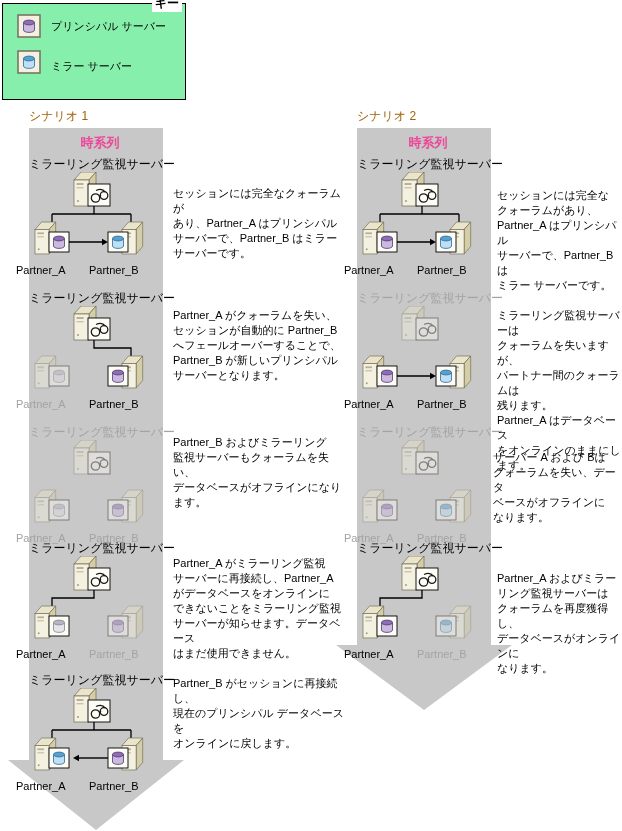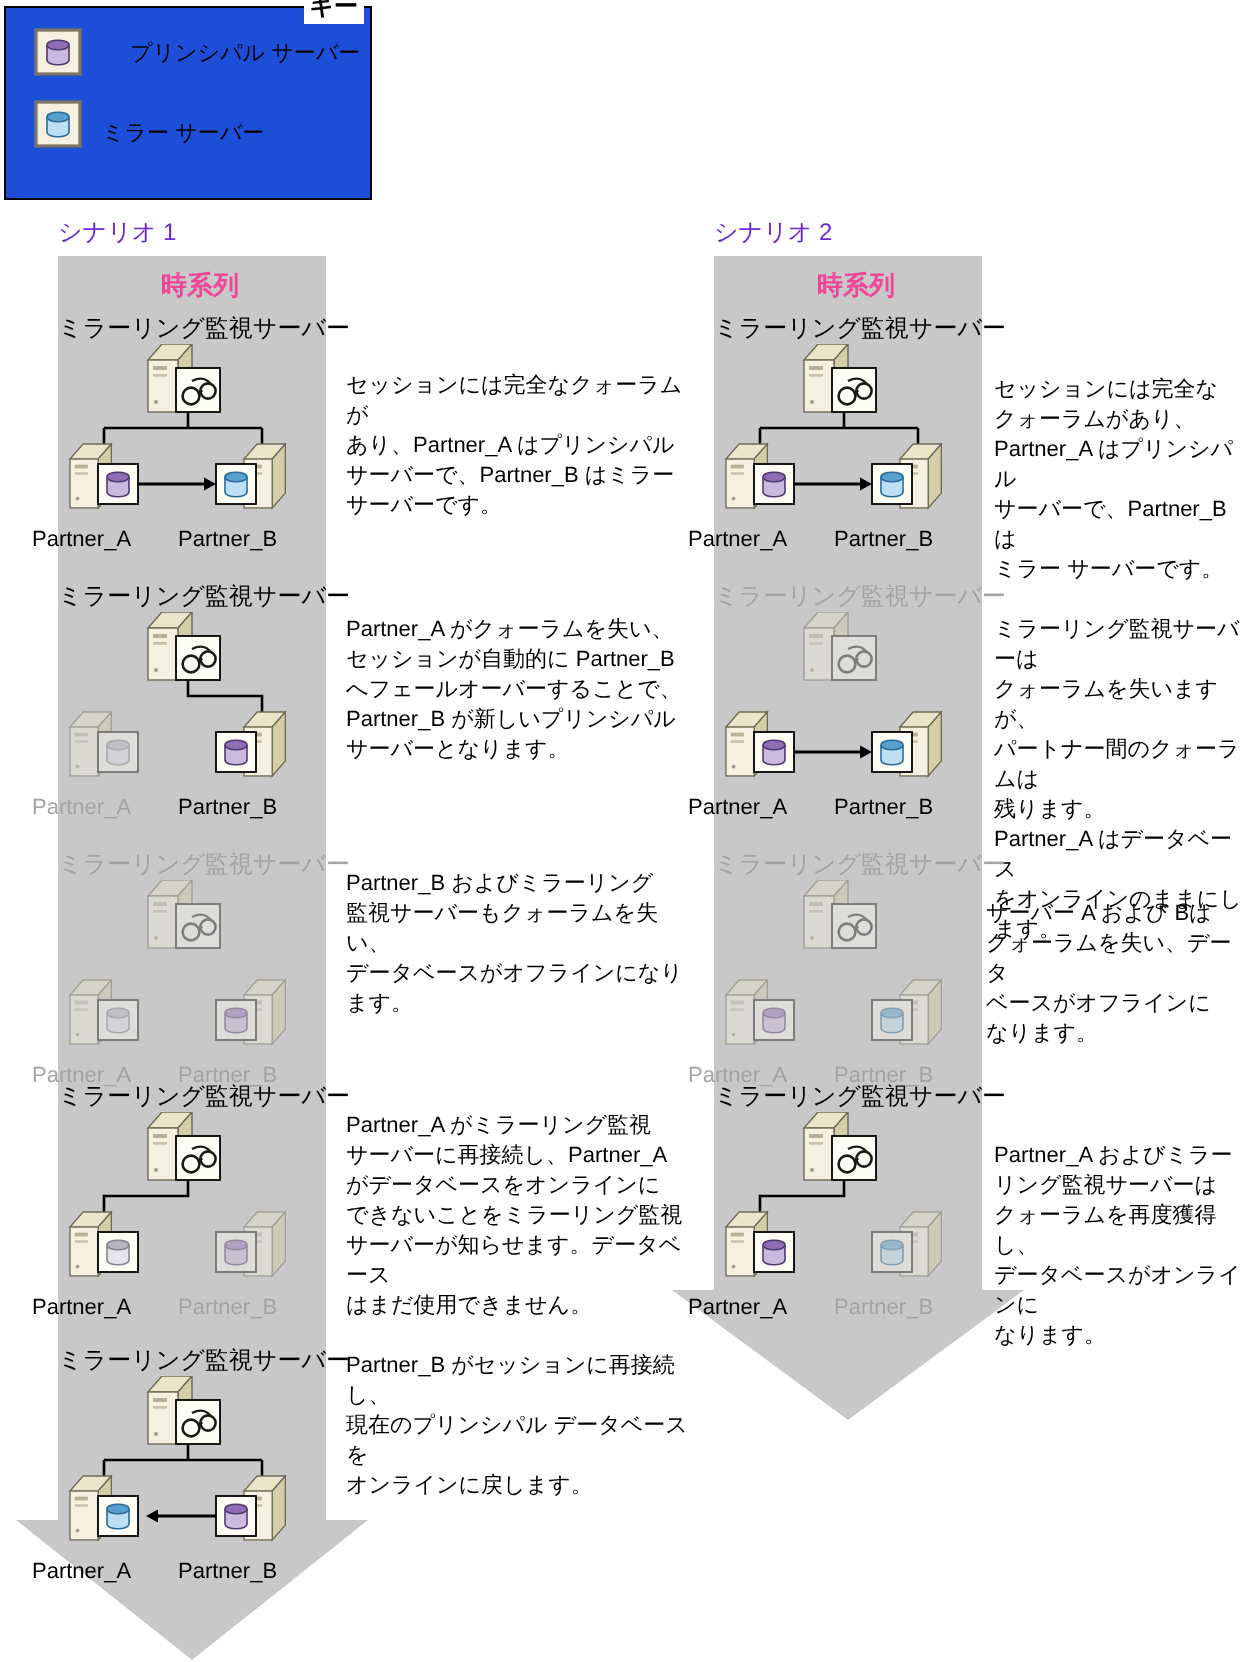--- a/index.html
+++ b/index.html
@@ -1,28 +1,28 @@
 <!DOCTYPE html>
 <html><head>
 <meta charset="utf-8">
 <style>
   * { margin:0; padding:0; box-sizing:border-box; }
   body { background:#fff; font-family:"Liberation Sans","DejaVu Sans",sans-serif; }
   .canvas { position:relative; width:622px; height:831px; background:#fff; overflow:hidden; }
 
   
   .key-box { position:absolute; left:2px; top:3px; width:184px; height:97px;
-             background:#1d4ed8; border:1px solid #000; }
+             background:#86efac; border:1px solid #000; }
   .key-title { position:absolute; top:-9px; right:3px; background:#fff; padding:0 3px;
                font-size:12px; font-weight:bold; color:#000; }
   .key-row { position:absolute; left:14px; display:flex; align-items:center; }
   .key-label { font-size:11px; color:#000; margin-left:10px; white-space:nowrap; }
 
   
-  .scenario-title { position:absolute; font-size:12px; color:#6d28d9; white-space:nowrap; }
+  .scenario-title { position:absolute; font-size:12px; color:#a16207; white-space:nowrap; }
   .timeline-header { position:absolute; width:142px; text-align:center;
                      font-size:13px; font-weight:bold; color:#ec4899; }
 
   
   .flow-shape { position:absolute; background:#c8c8c8; }
 
   .stage-label { position:absolute; width:114px; text-align:center; font-size:12px;
                  white-space:nowrap; }
   .partner-label { position:absolute; font-size:11px; width:72px;
                    white-space:nowrap; }
@@ -31,21 +31,21 @@
   .dim-text { color:#a3a3a3; }
   svg { display:block; }
 </style>
 </head>
 <body>
 
 <div class="canvas">
 
   <div class="key-box">
     <span class="key-title">キー</span>
-    <div class="key-row" style="top:10px;gap:14px;">
+    <div class="key-row" style="top:10px;">
       <span id="key-icon-0">
           <svg width="24" height="24" viewBox="-2 -2 24 24">
     <rect x="-1" y="-1" width="22" height="22" fill="#f4f1e1" stroke="#7a7664" stroke-width="1.6"></rect>
     <g>
     <path d="M4.5,6.5 V14 a5.5,2.4 0 0 0 11,0 V6.5" fill="#cbb9e0" stroke="#4f3a6e" stroke-width="0.8"></path>
     <ellipse cx="10" cy="6.5" rx="5.5" ry="2.4" fill="#8f6db4" stroke="#4f3a6e" stroke-width="0.8"></ellipse>
   </g>
   </svg>
         </span>
       <span class="key-label">プリンシパル サーバー</span>

